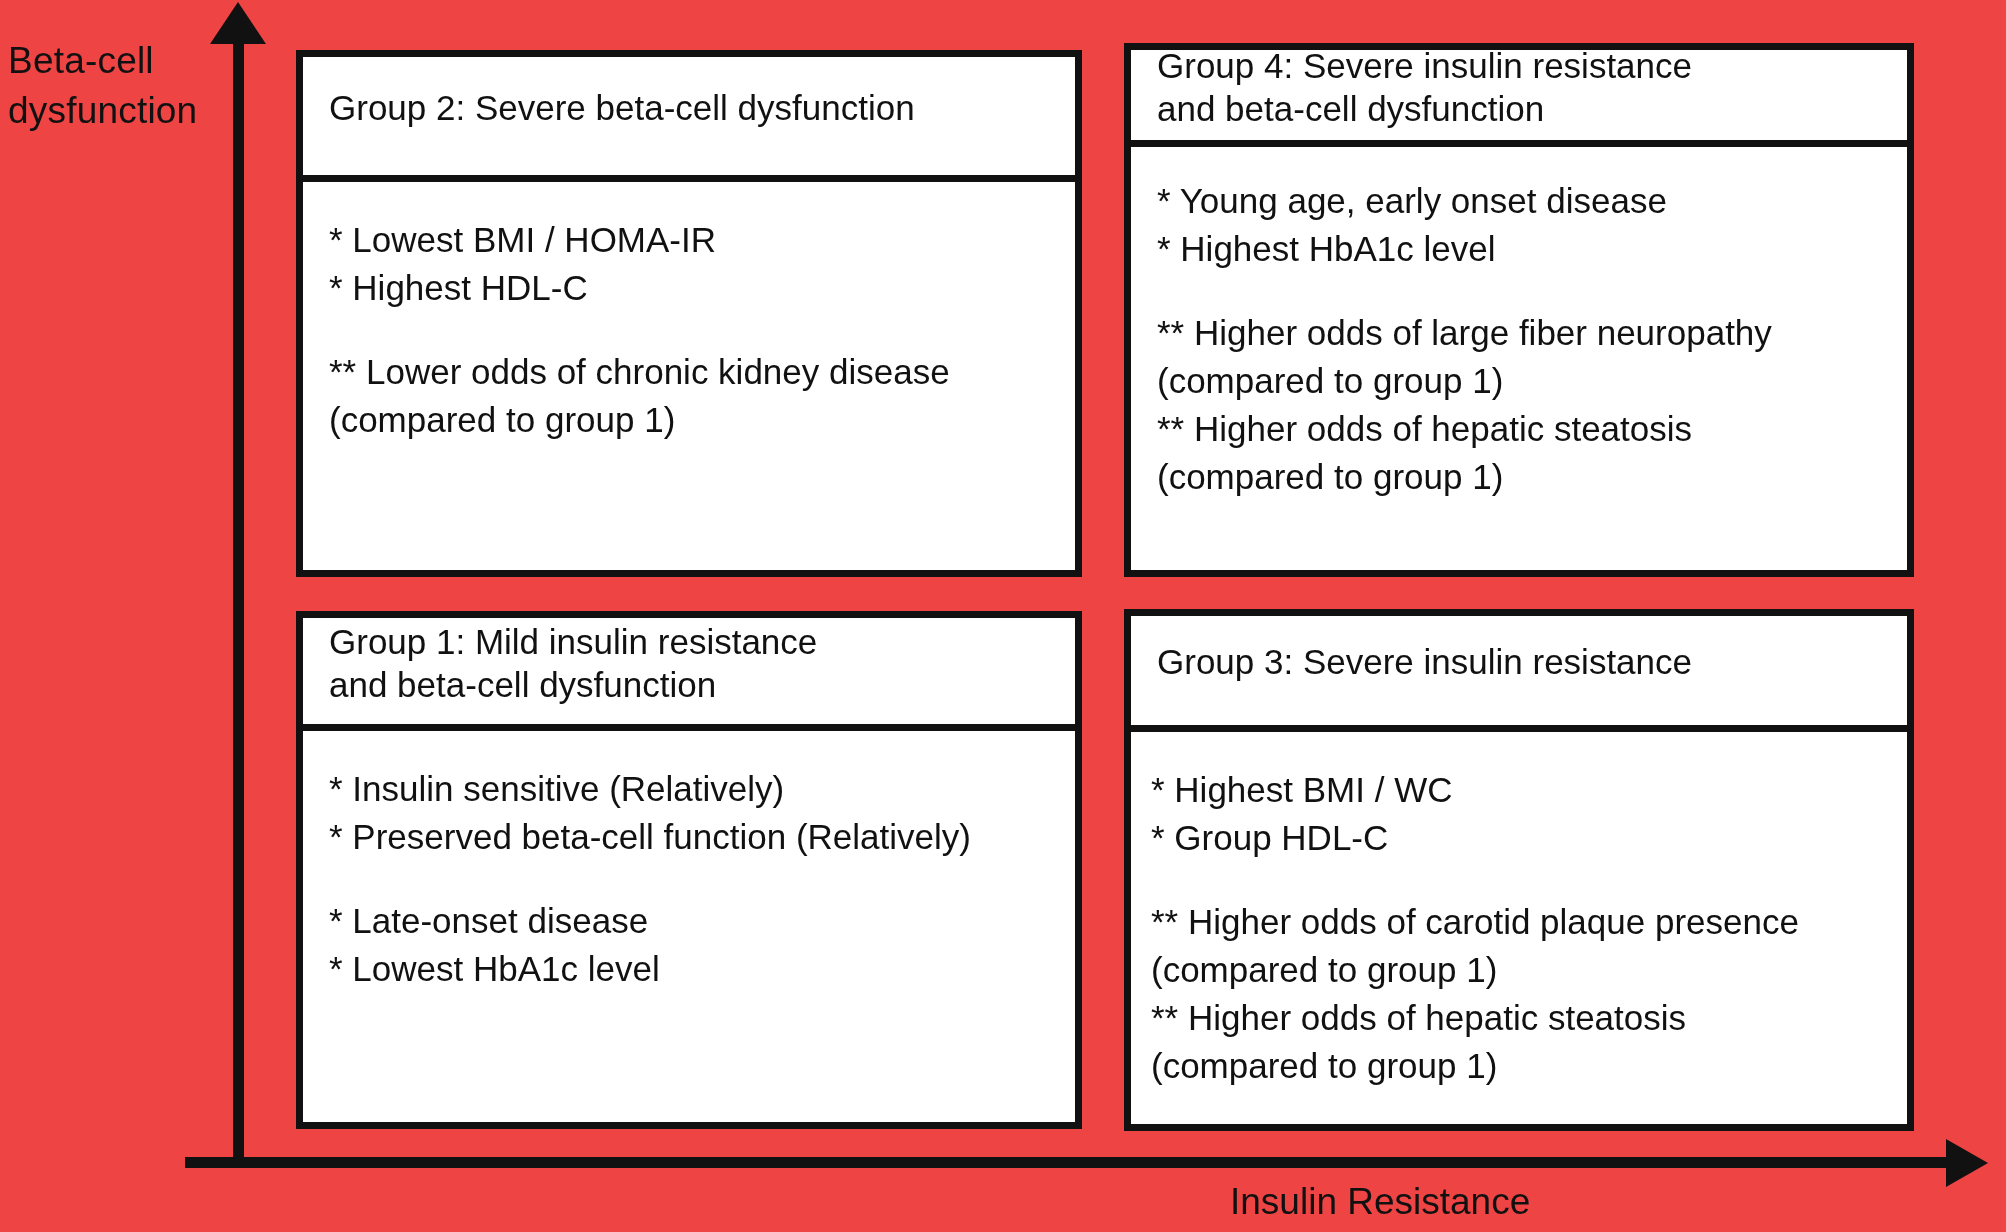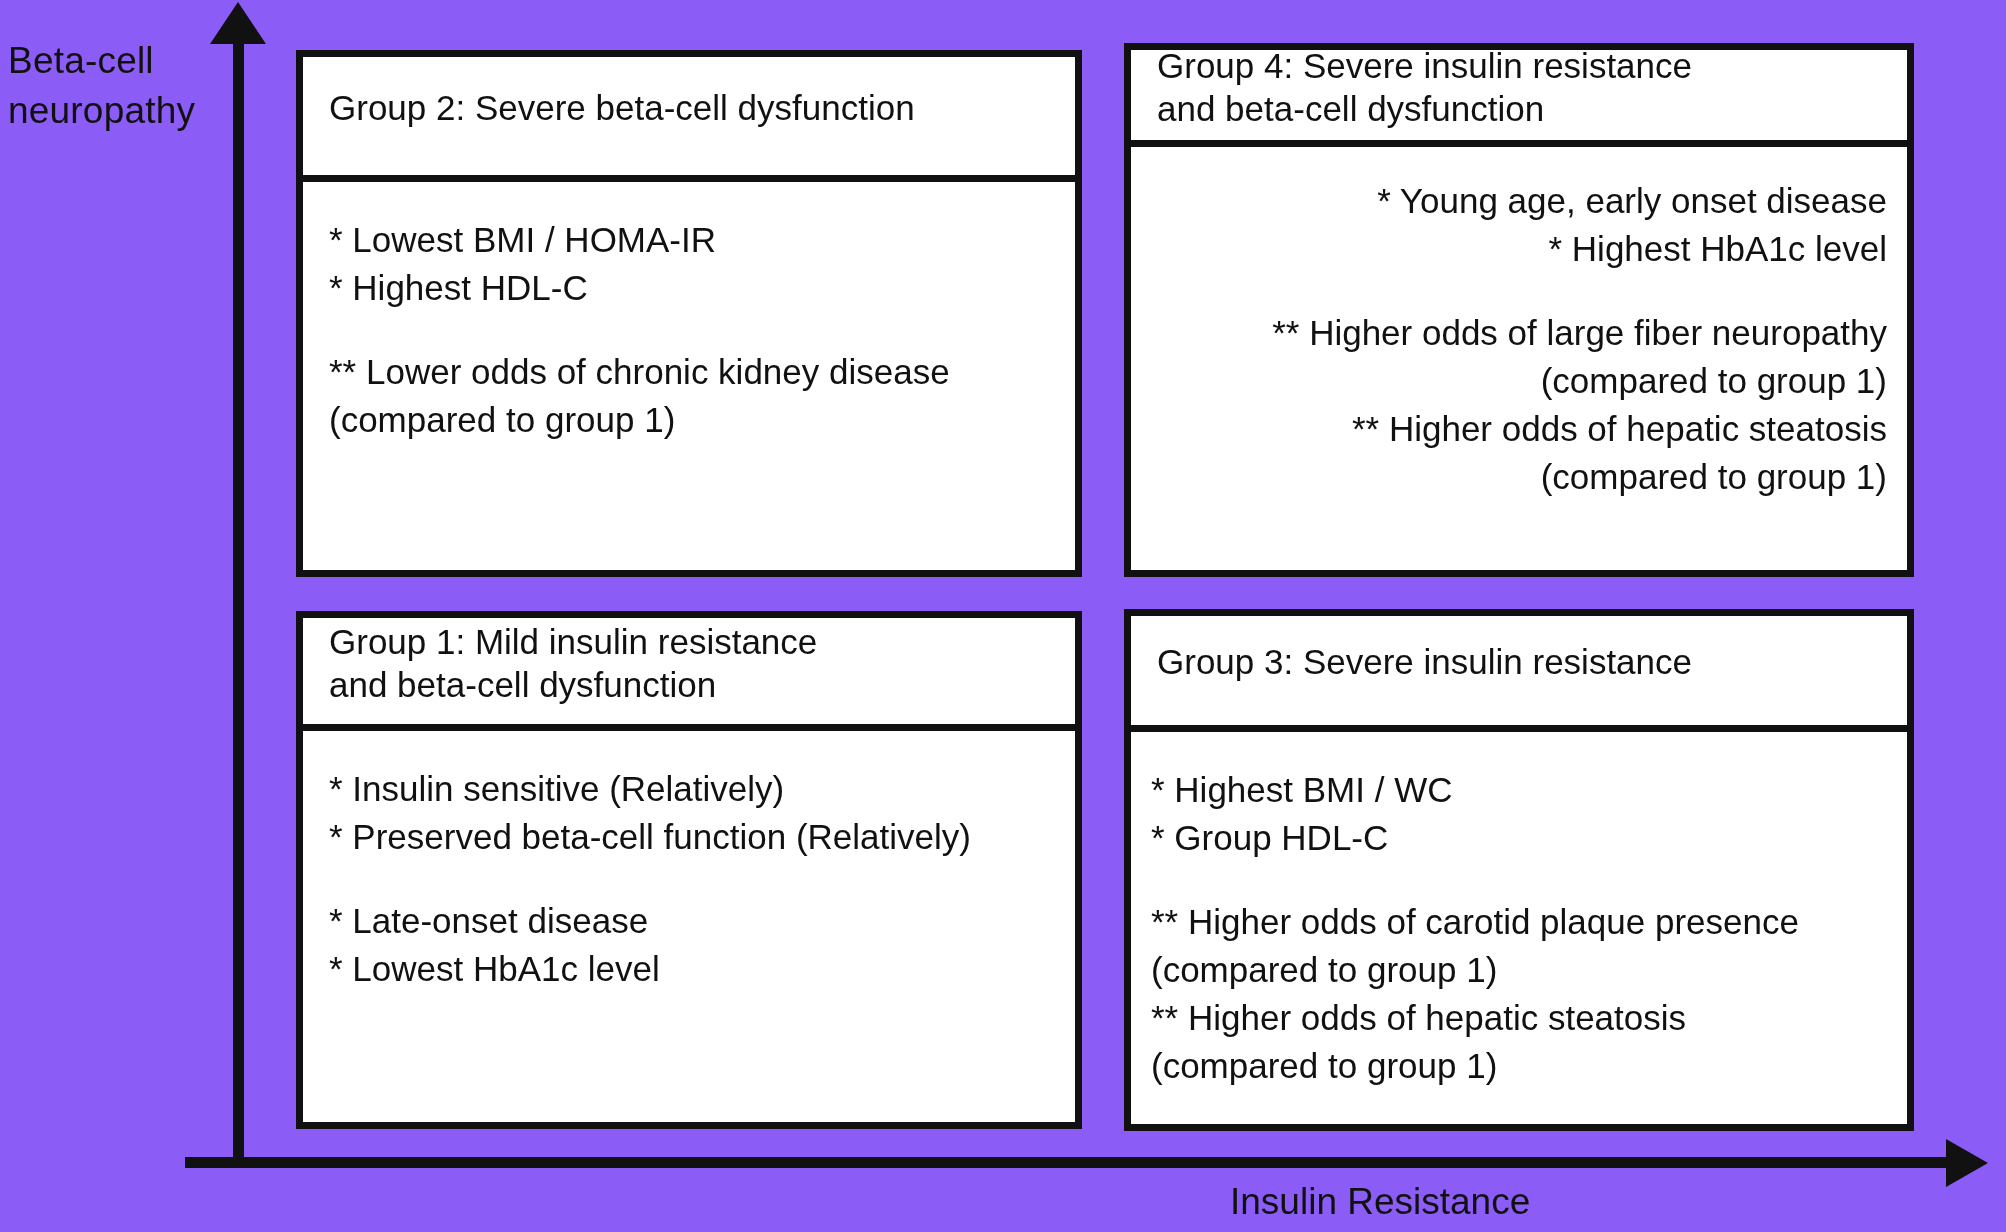--- a/index.html
+++ b/index.html
@@ -9,21 +9,21 @@
     background: #ffffff;
   }
   body {
     font-family: "Liberation Sans", "DejaVu Sans", sans-serif;
     color: #000000;
   }
   #figure {
     position: relative;
     width: 2006px;
     height: 1232px;
-    background: #8b5cf6;
+    background: #ef4444;
     overflow: hidden;
   }
 
   
   .axis-line {
     position: absolute;
     background: #111111;
   }
   #y-axis-shaft {
     left: 233px;
@@ -121,40 +121,40 @@
     line-height: 36px;
   }
 
   
   #quad-group2 { left: 296px;  top: 50px;  width: 786px;  height: 527px; }
   #quad-group2 .header { height: 125px; }
 
   #quad-group4 { left: 1124px; top: 43px;  width: 790px;  height: 534px; }
   #quad-group4 .header { height: 97px; }
   #quad-group4 .header .header-text { line-height: 43px; }
-  #quad-group4 .body { padding-top: 30px; text-align: right; }
+  #quad-group4 .body { padding-top: 30px; }
 
   #quad-group1 { left: 296px;  top: 611px; width: 786px;  height: 518px; }
   #quad-group1 .header { height: 113px; }
   #quad-group1 .header .header-text { line-height: 43px; }
 
   #quad-group3 { left: 1124px; top: 609px; width: 790px;  height: 522px; }
   #quad-group3 .header { height: 116px; }
   #quad-group3 .body { padding-left: 20px; }
 </style>
 </head>
 <body>
 
 <div id="figure">
 
   <div class="axis-line" id="y-axis-shaft"></div>
   <div id="y-axis-head"></div>
   <div id="y-axis-label">
     <span class="ln">Beta-cell</span>
-    <span class="ln">neuropathy</span>
+    <span class="ln">dysfunction</span>
   </div>
 
   <div class="axis-line" id="x-axis-shaft"></div>
   <div id="x-axis-head"></div>
   <div id="x-axis-label">Insulin  Resistance</div>
 
   <div class="quadrant" id="quad-group2">
     <div class="header">
       <div class="header-text">
         <span class="ln">Group 2: Severe beta-cell dysfunction</span>

